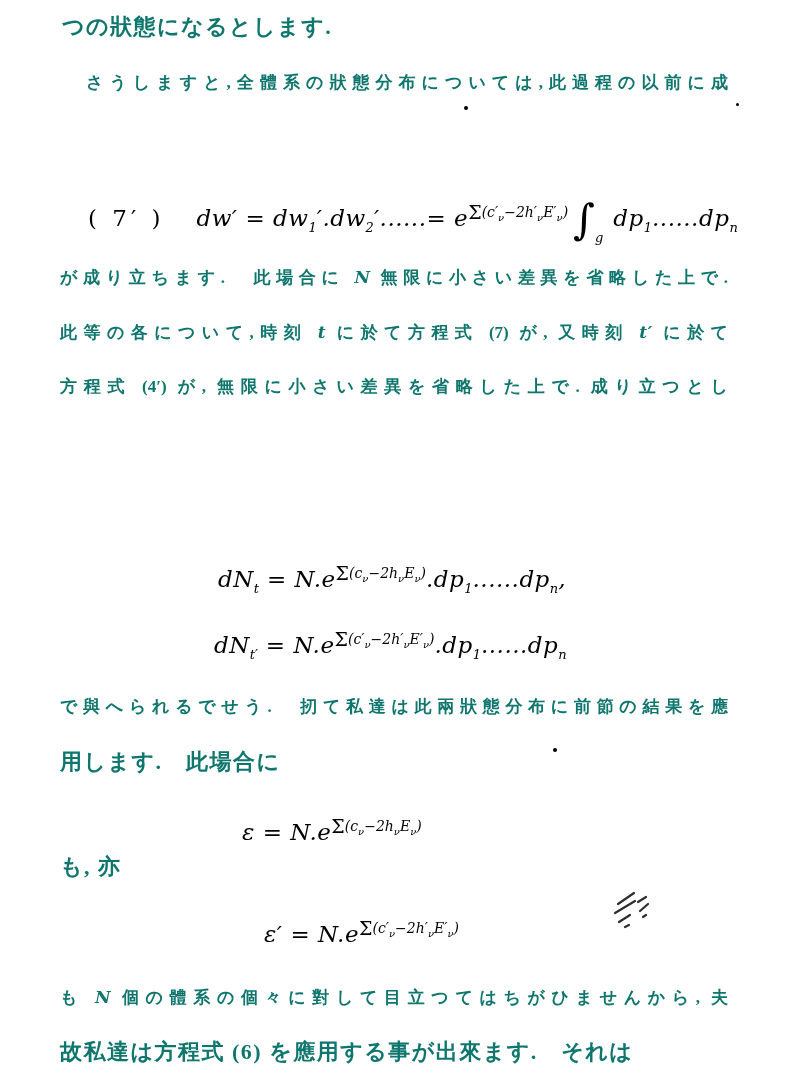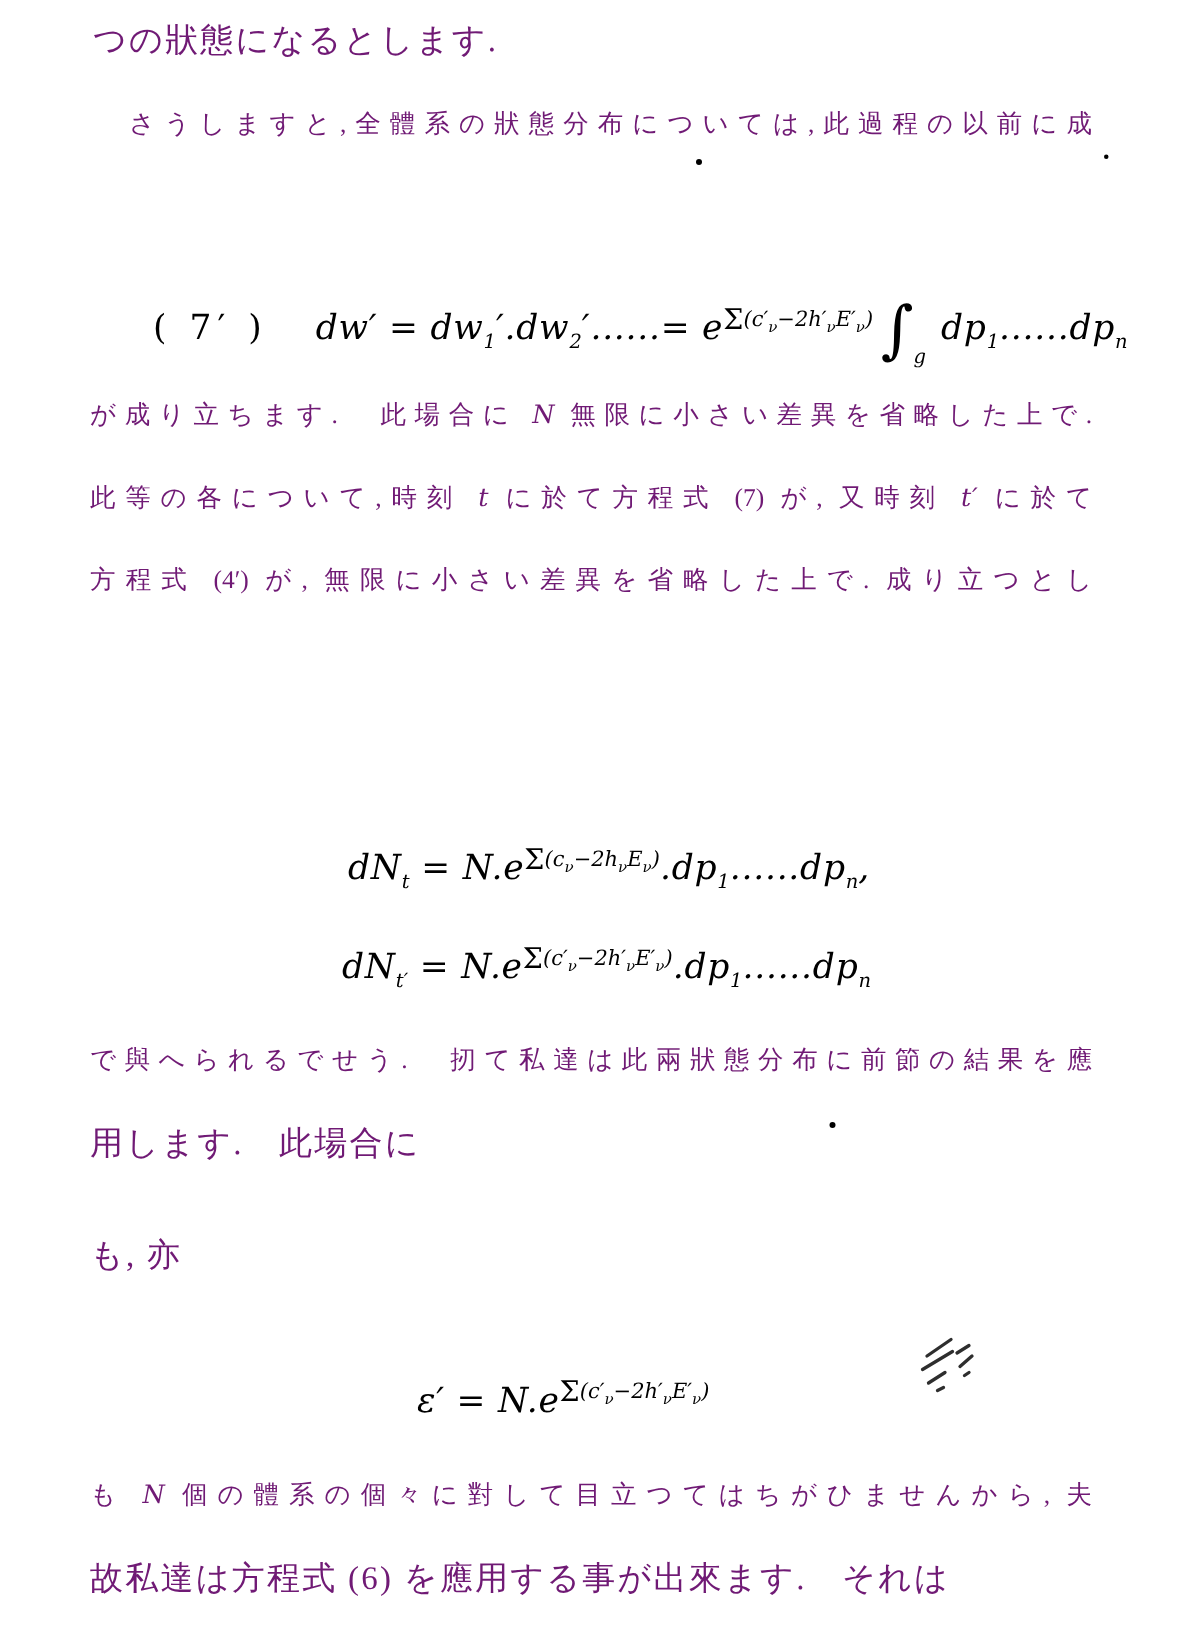--- a/index.html
+++ b/index.html
@@ -13,39 +13,38 @@
   .page {
     position: absolute; inset: 0;
     color: #000;
   }
   .line {
     position: absolute;
     white-space: nowrap;
     font-size: 22px;
     line-height: 30px;
     letter-spacing: 1.5px;
-    color: #701a75;
-    font-weight: 400;
+    color: #0f766e;
+    font-weight: 700;
   }
   .just {
     white-space: normal;
     width: 668px;
     letter-spacing: 0;
     font-size: 17px;
     text-align: justify;
     text-align-last: justify;
   }
   .indent { text-indent: 26px; }
   .eq {
     position: absolute;
     white-space: nowrap;
     font-size: 23px;
     line-height: 32px;
     color: #000;
-    margin-left: 14px;
   }
   .seg-jp { font-family: "Liberation Serif", serif; }
   .seg-i {
     font-family: "DejaVu Serif", serif;
     font-style: italic;
     letter-spacing: 0.5px;
   }
   .seg-label {
     font-family: "DejaVu Serif", serif;
     letter-spacing: 4px;
@@ -117,22 +116,23 @@
 
 
   <div class="eq" style="top:563px; left:218px"><span class="seg-i">dN</span><span class="seg-sub">t</span><span class="seg-i"> = N.e</span><span class="seg-supS">Σ</span><span class="seg-sup">(c</span><span class="seg-supsub">ν</span><span class="seg-sup">−2h</span><span class="seg-supsub">ν</span><span class="seg-sup">E</span><span class="seg-supsub">ν</span><span class="seg-sup">)</span><span class="seg-i">.dp</span><span class="seg-sub">1</span><span class="seg-i">......dp</span><span class="seg-sub">n</span><span class="seg-i">,</span></div>
 
   <div class="eq" style="top:629px; left:214px"><span class="seg-i">dN</span><span class="seg-sub">t′</span><span class="seg-i"> = N.e</span><span class="seg-supS">Σ</span><span class="seg-sup">(c′</span><span class="seg-supsub">ν</span><span class="seg-sup">−2h′</span><span class="seg-supsub">ν</span><span class="seg-sup">E′</span><span class="seg-supsub">ν</span><span class="seg-sup">)</span><span class="seg-i">.dp</span><span class="seg-sub">1</span><span class="seg-i">......dp</span><span class="seg-sub">n</span></div>
 
   <div class="line" style="top:747px; left:60px"><span class="seg-jp">用します.　此場合に</span></div>
 
   <div class="line just" style="top:692px; left:60px"><span class="seg-jp">で與へられるでせう.　扨て私達は此兩狀態分布に前節の結果を應</span></div>
 
+  <div class="eq" style="top:816px; left:242px"><span class="seg-i">ε = N.e</span><span class="seg-supS">Σ</span><span class="seg-sup">(c</span><span class="seg-supsub">ν</span><span class="seg-sup">−2h</span><span class="seg-supsub">ν</span><span class="seg-sup">E</span><span class="seg-supsub">ν</span><span class="seg-sup">)</span></div>
 
-  <div class="line" style="top:822px; left:60px"><span class="seg-jp">も, 亦</span></div>
+  <div class="line" style="top:852px; left:60px"><span class="seg-jp">も, 亦</span></div>
 
   <div class="eq" style="top:918px; left:264px"><span class="seg-i">ε′ = N.e</span><span class="seg-supS">Σ</span><span class="seg-sup">(c′</span><span class="seg-supsub">ν</span><span class="seg-sup">−2h′</span><span class="seg-supsub">ν</span><span class="seg-sup">E′</span><span class="seg-supsub">ν</span><span class="seg-sup">)</span></div>
 
   <svg class="scribble" style="top:886px; left:610px" width="44" height="44" viewBox="0 0 44 44">
     <g stroke="#2e2e2e" stroke-width="2.2" stroke-linecap="round" fill="none">
       <path d="M8,18 L24,7"></path>
       <path d="M5,27 L25,15"></path>
       <path d="M9,36 L20,29"></path>
       <path d="M28,16 L36,11"></path>
       <path d="M30,25 L38,18"></path>

